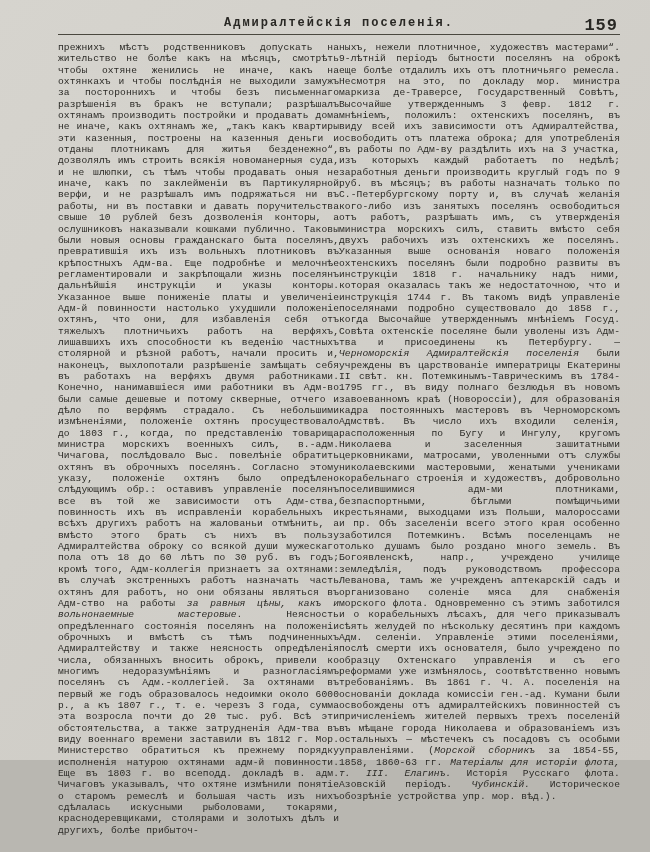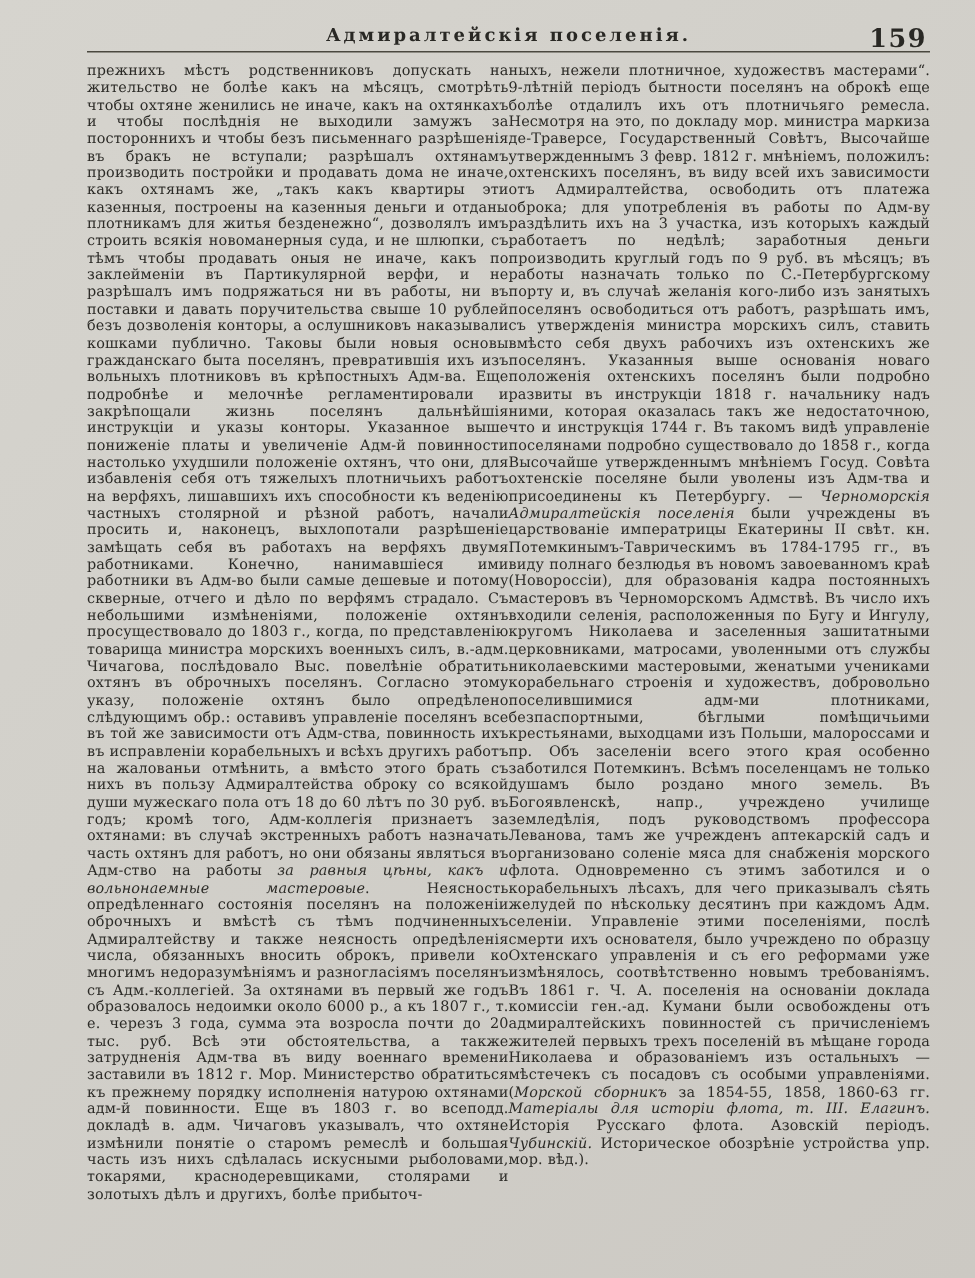--- a/index.html
+++ b/index.html
@@ -4,25 +4,26 @@
 <style>
   html,body{margin:0;padding:0;}
   body{
     width:650px;height:852px;
     background:#b9b7b1;
     font-family:"DejaVu Serif","Liberation Serif",serif;
     overflow:hidden;
   }
   .page{
     position:relative;
-    width:650px;height:852px;
+    width:650px;height:760px;
     background:linear-gradient(135deg,#d6d4ce 0%, #d2d0ca 40%, #ccc9c3 100%);
     box-sizing:border-box;
     padding:16px 30px 24px 58px;
     color:#292824;
+    font-family:Liberation Mono, monospace;
   }
   .page-header{
     display:flex;
     align-items:baseline;
     justify-content:center;
     position:relative;
     padding-bottom:4px;
   }
   .running-title{
     font-weight:bold;

